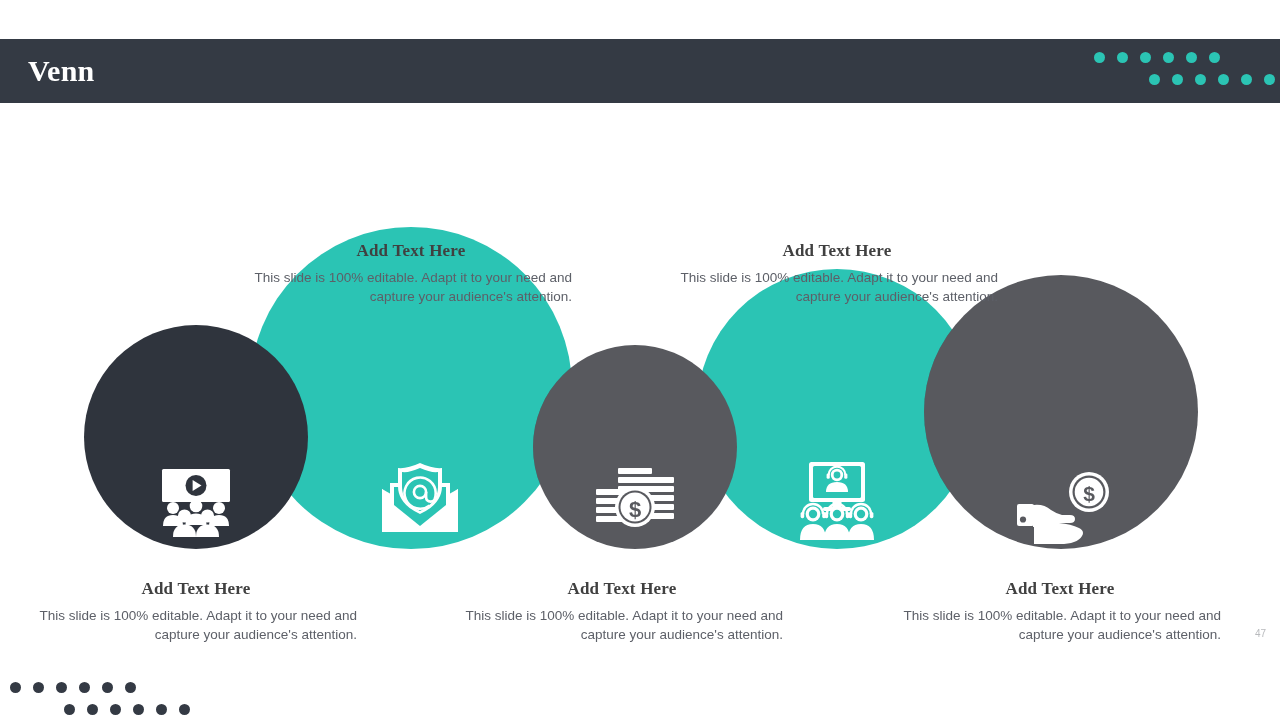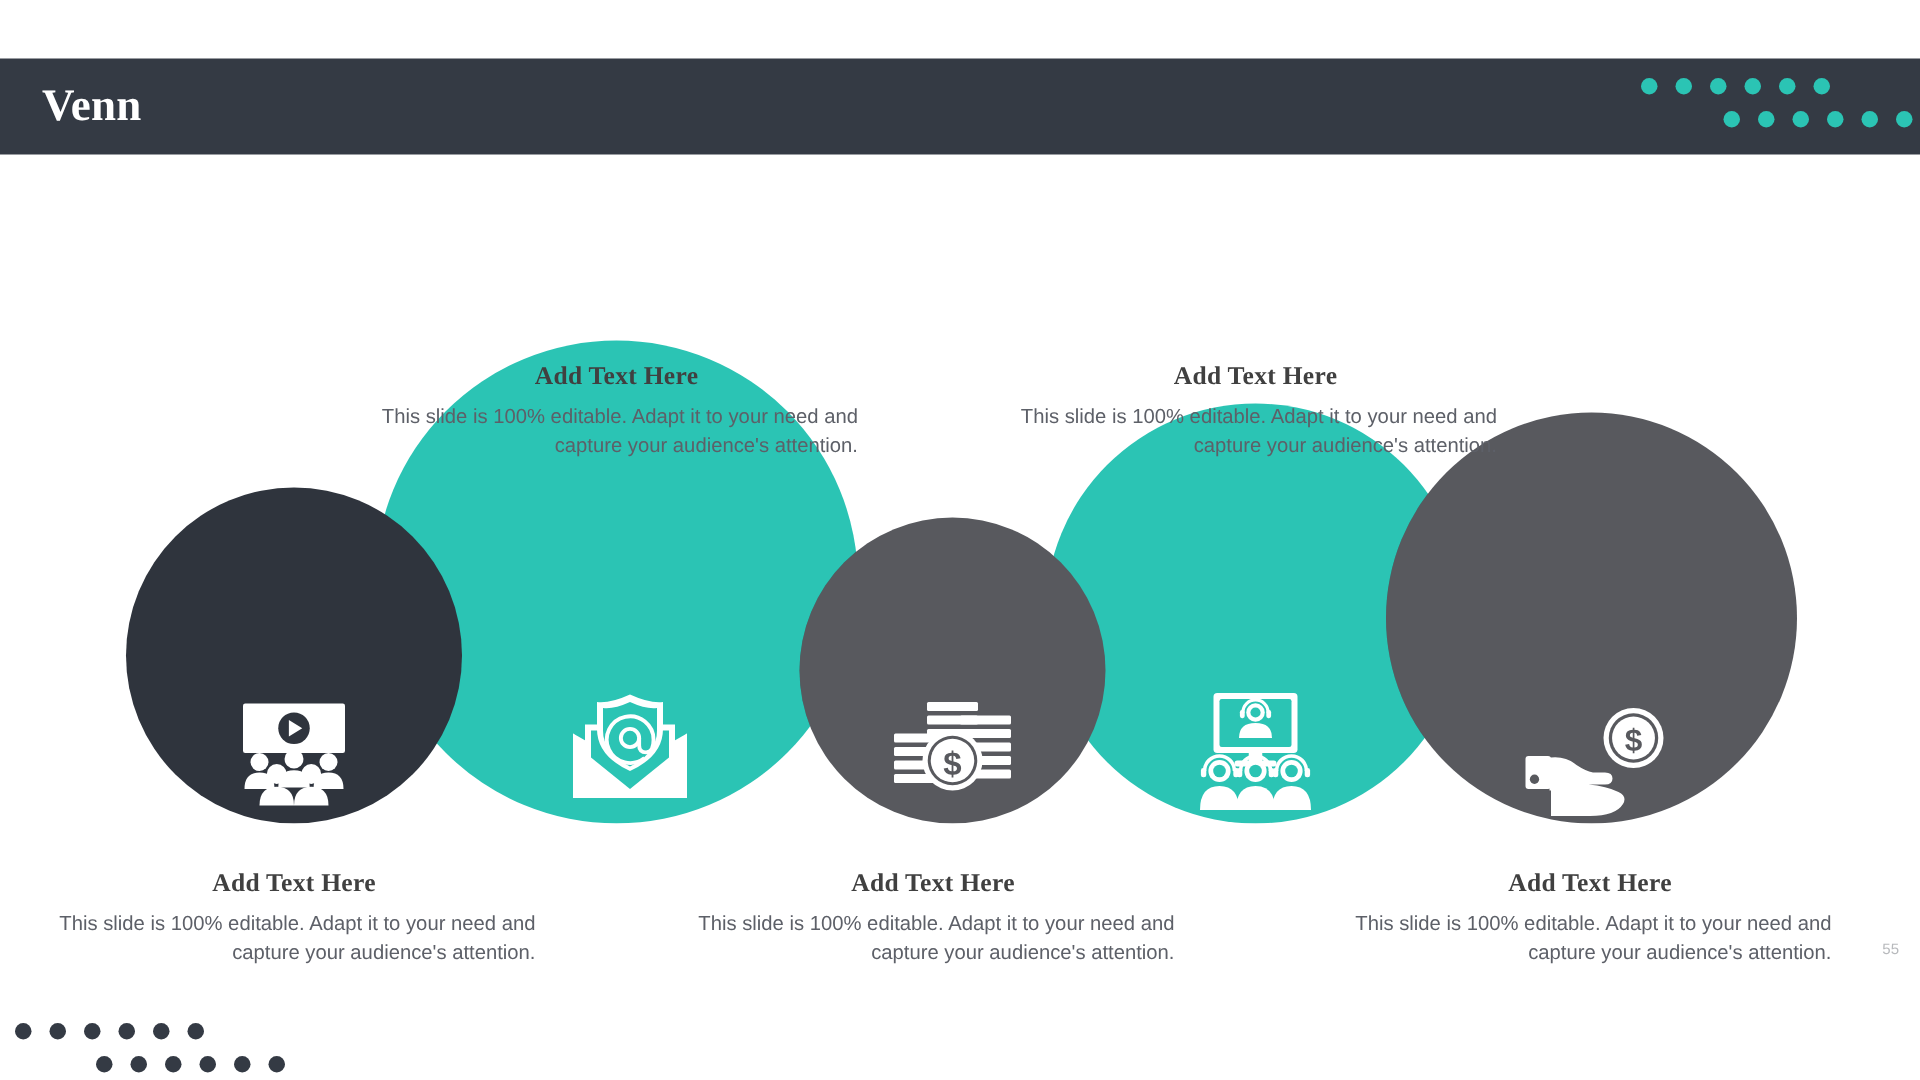--- a/index.html
+++ b/index.html
@@ -313,15 +313,15 @@
     <div class="row r2">
       <span class="dot"></span>
       <span class="dot"></span>
       <span class="dot"></span>
       <span class="dot"></span>
       <span class="dot"></span>
       <span class="dot"></span>
     </div>
   </div>
 
-  <div class="page-num">55</div>
+  <div class="page-num">47</div>
 
 </div>
 
 </body></html>

